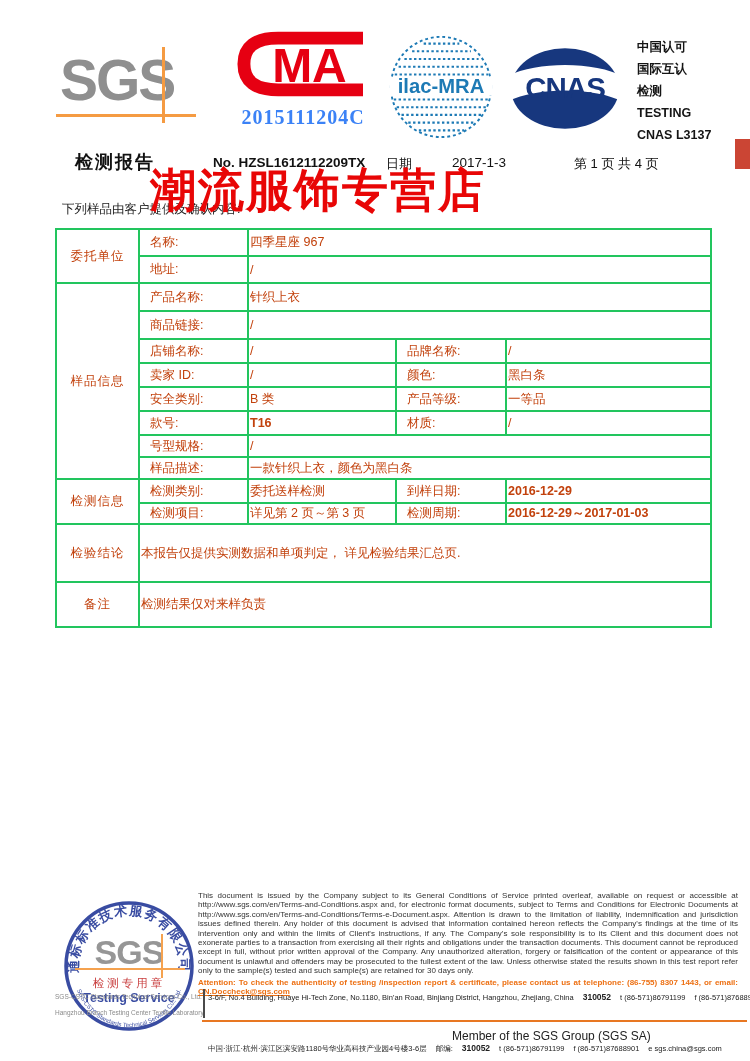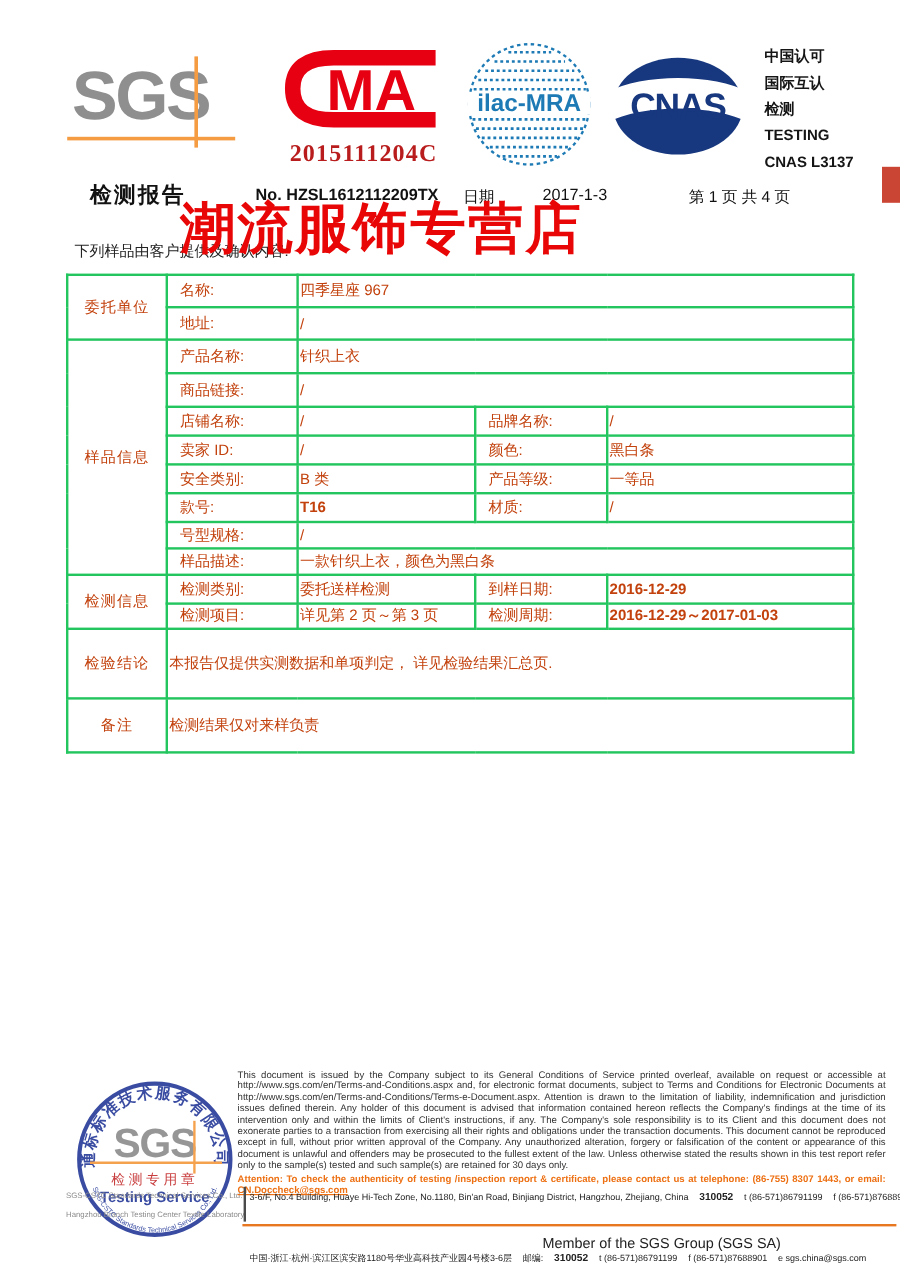--- a/index.html
+++ b/index.html
@@ -6,21 +6,21 @@
   body{
     width:750px;height:1061px;position:relative;background:#ffffff;
     font-family:"Liberation Sans",sans-serif;color:#111;overflow:hidden;
   }
   .abs{position:absolute;}
 
   
   .sgs-logo-text{font-size:57px;font-weight:bold;color:#8f8f8f;letter-spacing:-2px;line-height:1;}
   .sgs-hline{background:#f59b42;height:2.5px;}
   .sgs-vline{background:#f59b42;width:2.5px;}
-  .cma-number{font-family:"Liberation Serif",serif;font-weight:bold;color:#b91c1c;font-size:20px;letter-spacing:1px;text-align:center;}
+  .cma-number{font-family:"Liberation Serif",serif;font-weight:bold;color:#3b82f6;font-size:20px;letter-spacing:1px;text-align:center;}
   .accred{font-size:12.5px;font-weight:bold;line-height:22px;color:#151515;}
 
   
   .report-title{font-size:18px;font-weight:bold;letter-spacing:2px;}
   .report-no{font-size:13.5px;font-weight:bold;}
   .date-label{font-size:13px;}
   .date-value{font-size:13.5px;font-weight:normal;}
   .page-info{font-size:13px;}
   .red-mark{background:#cb4534;}
 
@@ -49,21 +49,21 @@
 </style>
 </head>
 <body>
 
 <div class="abs" style="left:60px;top:52px;">
   <div class="sgs-logo-text">SGS</div>
 </div>
 <div class="abs sgs-hline" style="left:56px;top:114px;width:140px;"></div>
 <div class="abs sgs-vline" style="left:162px;top:47px;height:76px;"></div>
 
-<div class="abs" style="left:232px;top:38px;width:150px;">
+<div class="abs" style="left:232px;top:28px;width:150px;">
   <svg width="142" height="72" viewBox="0 0 150 78">
     <path d="M 140,11 L 48,11 Q 11,11 11,39 Q 11,67 48,67 L 140,67" fill="none" stroke="#e60012" stroke-width="14"></path>
     <text x="82" y="58" text-anchor="middle" font-size="52" font-weight="bold" fill="#e60012" font-family="Liberation Sans, sans-serif">MA</text>
   </svg>
   <div class="cma-number" style="width:142px;margin-top:2px;">2015111204C</div>
 </div>
 
 <div class="abs" style="left:388px;top:32px;">
   <svg width="106" height="108" viewBox="0 0 110 112">
     <g stroke="#1d7ab5" stroke-width="2.2" stroke-dasharray="2.5,2.5">

